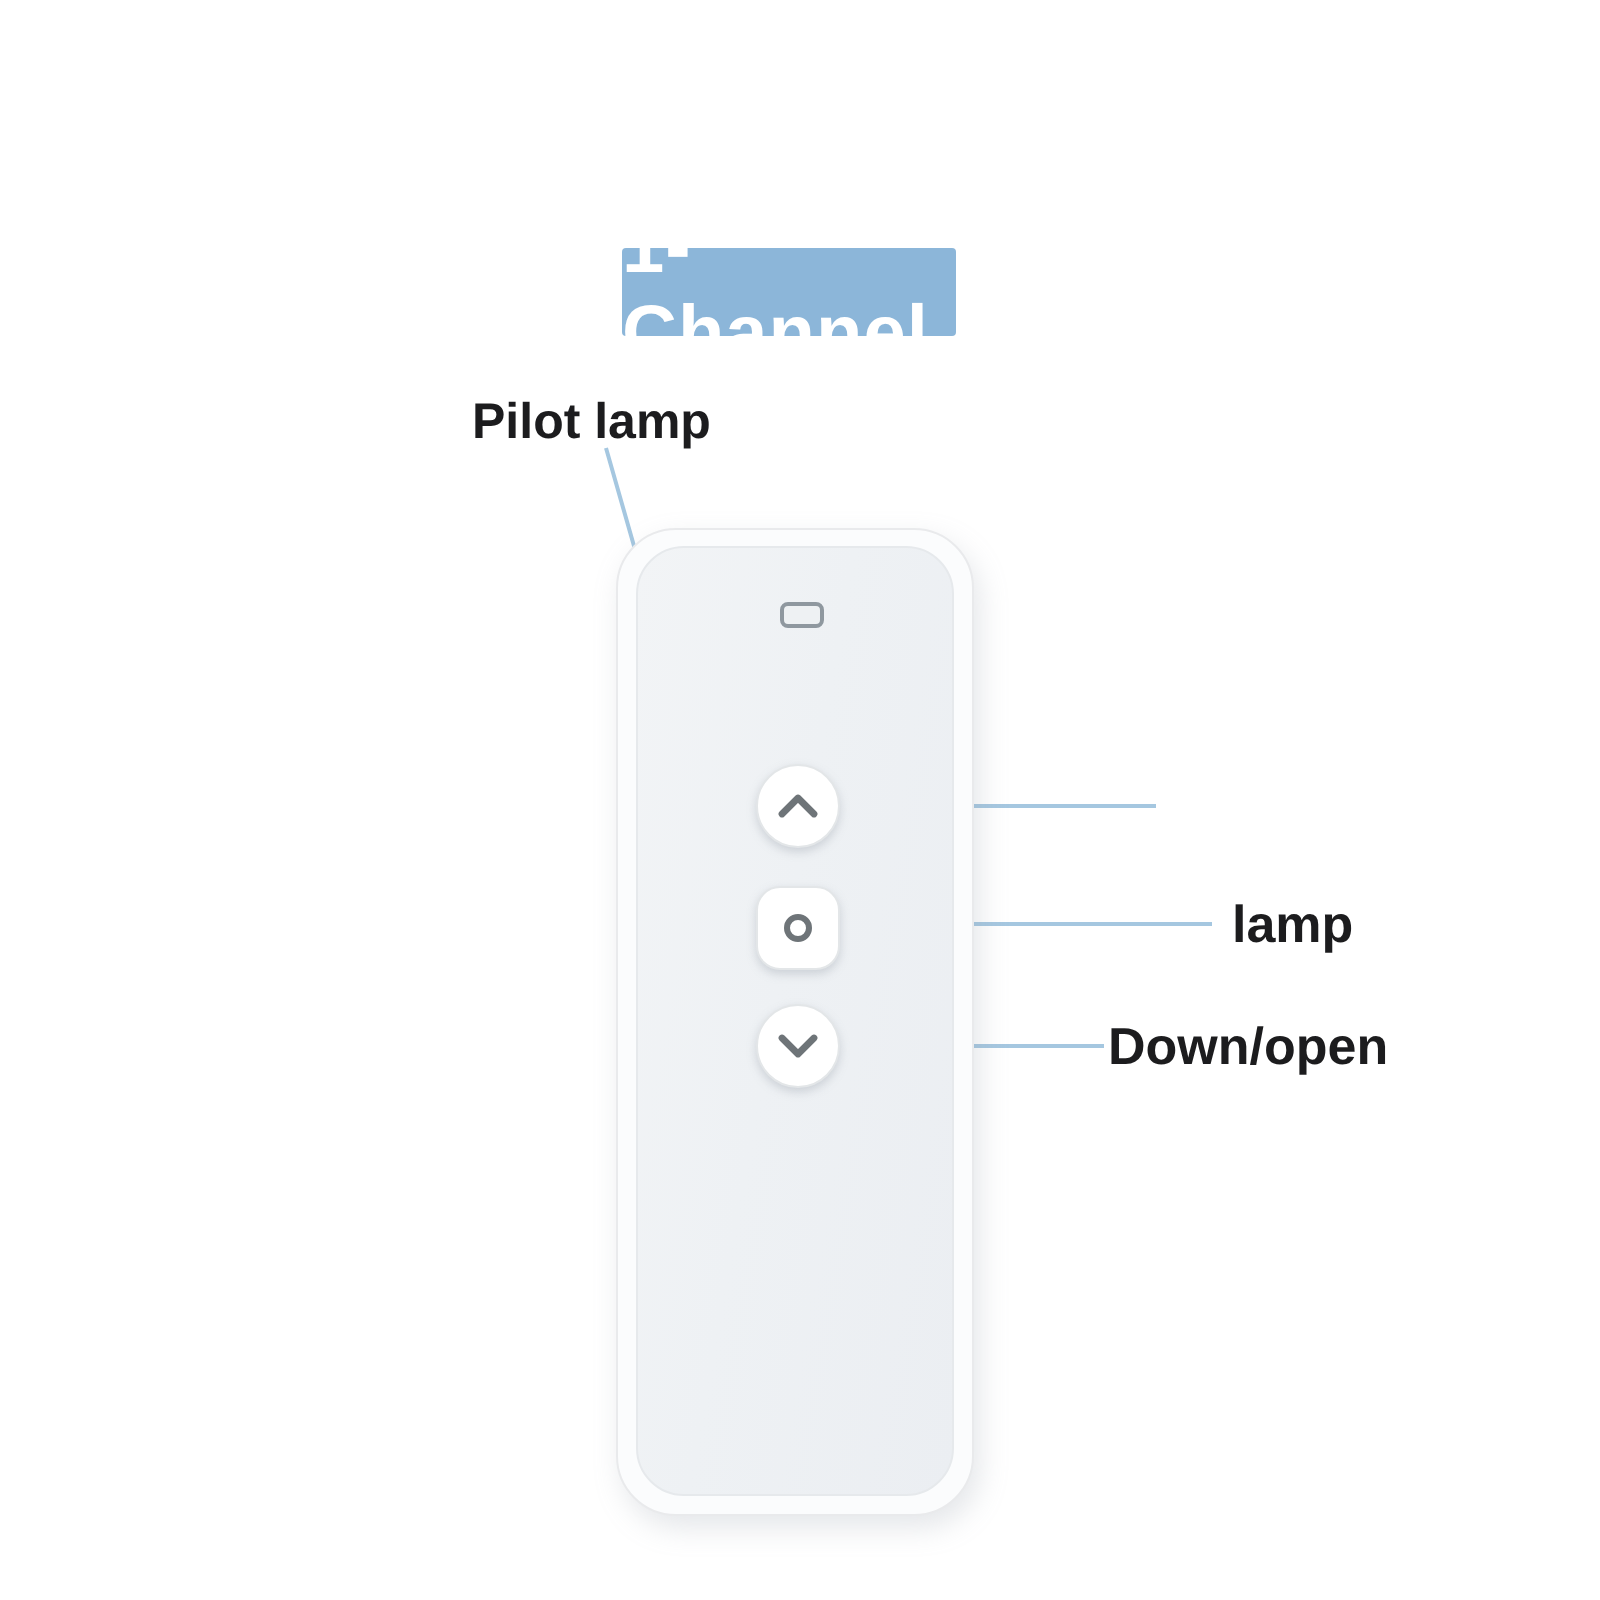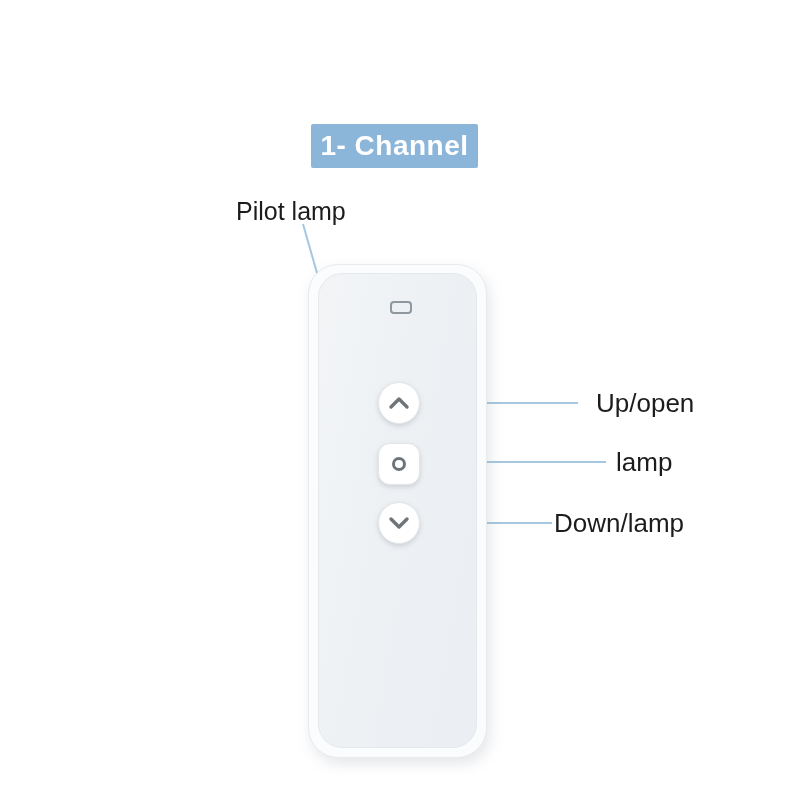--- a/index.html
+++ b/index.html
@@ -9,24 +9,24 @@
   }
   .page-title{
     position:absolute;left:0;top:22px;width:790px;margin:0;
     text-align:center;font-size:48px;line-height:54px;font-weight:800;
     letter-spacing:-0.5px;color:var(--title-text,#1c1c1e);
   }
   .badge{
     position:absolute;left:311px;top:124px;width:167px;height:44px;
     background:var(--badge-bg,#8cb6d9);color:var(--badge-text,#ffffff);
     display:flex;align-items:center;justify-content:center;
-    font-size:28px;font-weight:700;letter-spacing:0.5px;border-radius:2px;
+    font-size:38px;font-weight:700;letter-spacing:0.5px;border-radius:2px;
   }
   .callout{
-    position:absolute;font-weight:400;color:var(--title-text,#1c1c1e);
+    position:absolute;font-weight:700;color:var(--title-text,#1c1c1e);
     font-size:26px;line-height:28px;white-space:nowrap;
   }
   .pilot-label{left:236px;top:197px;font-size:25px;}
   .up-label{left:596px;top:389px;}
   .stop-label{left:616px;top:448px;}
   .down-label{left:554px;top:509px;}
   .lines{position:absolute;left:0;top:0;pointer-events:none;}
   .remote{
     position:absolute;left:308px;top:264px;width:179px;height:494px;
     background:var(--remote-rim,#fbfcfd);
@@ -110,17 +110,16 @@
         <span class="icon">
           <svg width="22" height="14" viewBox="0 0 22 14">
             <polyline points="3,3 11,11 19,3" fill="none" stroke="#6e7478" stroke-width="3.4" stroke-linecap="round" stroke-linejoin="round"></polyline>
           </svg>
         </span>
       </button>
 
     </div>
   </div>
 
-  <div class="callout up-label">Up/open</div>
   <div class="callout stop-label">lamp</div>
-  <div class="callout down-label">Down/lamp</div>
+  <div class="callout down-label">Down/open</div>
 
 </div>
 
 </body></html>

